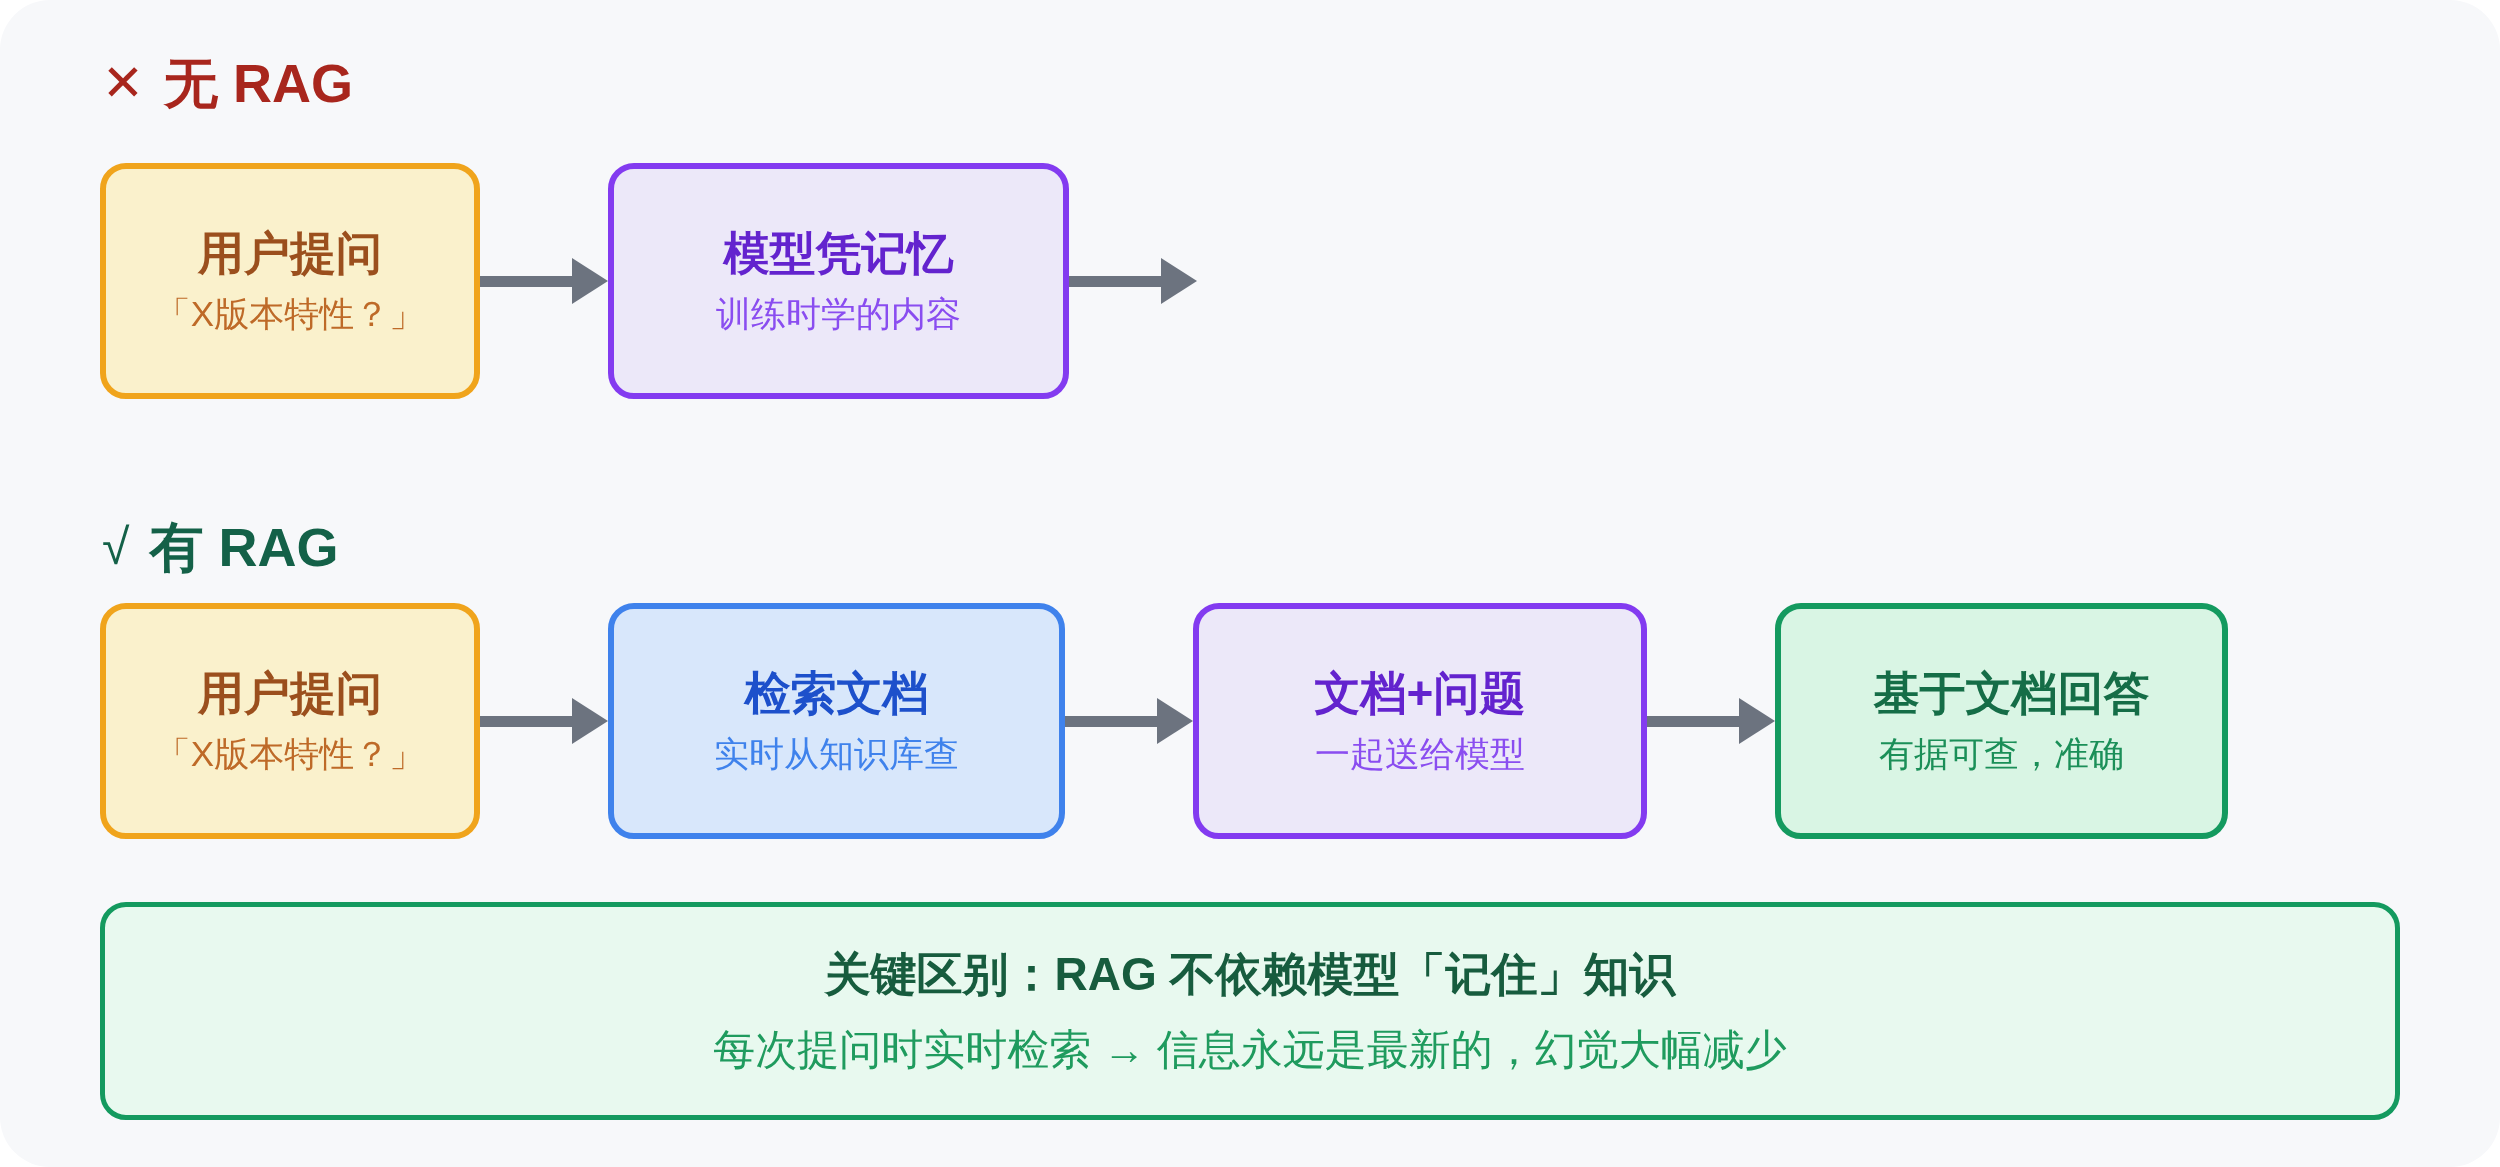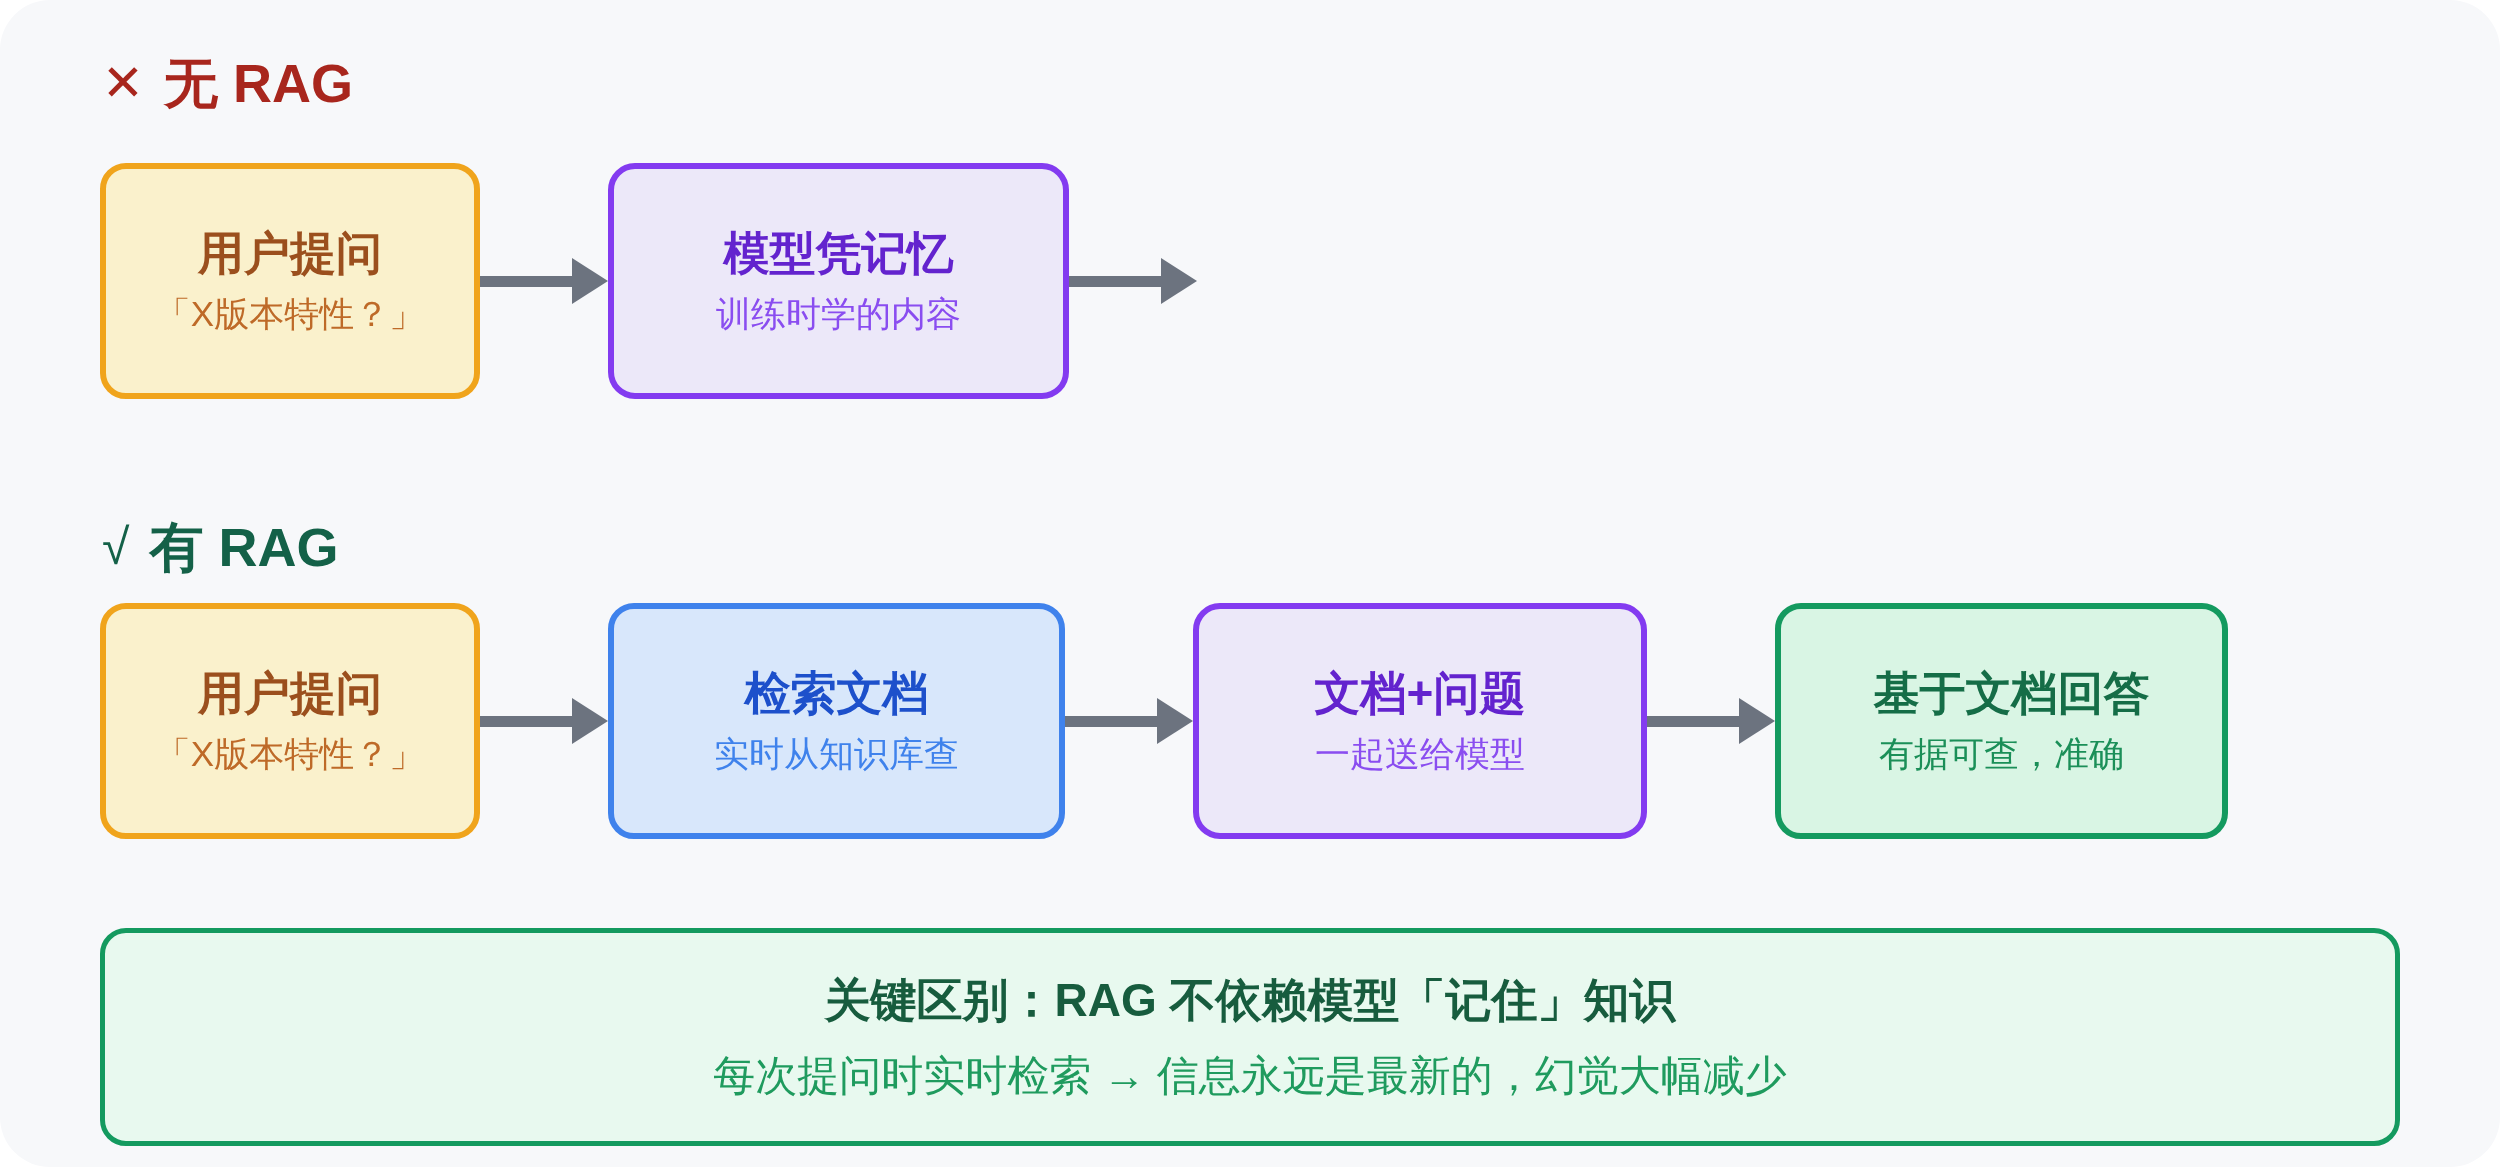--- a/index.html
+++ b/index.html
@@ -47,21 +47,21 @@
     flex-direction: column;
     align-items: center;
     justify-content: center;
     gap: 16px;
     flex: 0 0 auto;
   }
   .step-box .title    { font-size: 46px; font-weight: bold; line-height: 1.1; }
   .step-box .subtitle { font-size: 35px; line-height: 1.1; }
   .c-amber  { border-color: #f0a41c; background: #faf1cc; }
   .c-amber  .title { color: #9b4f1d; }  .c-amber  .subtitle { color: #be6a28; }
-  .c-violet { border-color: #833bf0; background: #ece8f9; border-radius: 27px; }
+  .c-violet { border-color: #833bf0; background: #ece8f9; }
   .c-violet .title { color: #6323ce; }  .c-violet .subtitle { color: #8a4df0; }
   .c-red    { border-color: #ec4b43; background: #fadcdc; }
   .c-red    .title { color: #ad1f17; }  .c-red    .subtitle { color: #d92b22; }
   .c-blue   { border-color: #3f82ec; background: #d8e7fb; align-items: center; }
   .c-blue   .title { color: #1d50cb; }  .c-blue   .subtitle { color: #3f82ec; }
   .c-green  { border-color: #149a5f; background: #d9f5e4; }
   .c-green  .title { color: #156d47; margin-left: 20px; }  .c-green  .subtitle { color: #1b8f58; }
   
   .arrow {
     flex: 0 0 auto;
@@ -76,21 +76,21 @@
   }
   .arrow .head {
     width: 0;
     height: 0;
     border-left: 36px solid #6c737f;
     border-top: 23px solid transparent;
     border-bottom: 23px solid transparent;
   }
   
   .banner {
-    margin-top: 89px;
+    margin-top: 63px;
     height: 218px;
     box-sizing: border-box;
     border: 5px solid #149a5f;
     border-radius: 26px;
     background: #e8f9ef;
     display: flex;
     flex-direction: column;
     align-items: center;
     justify-content: center;
     gap: 28px;

